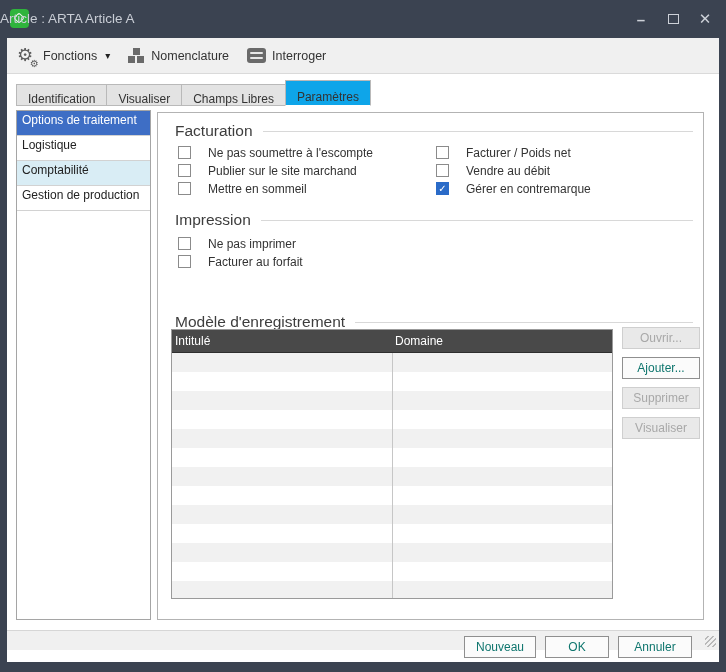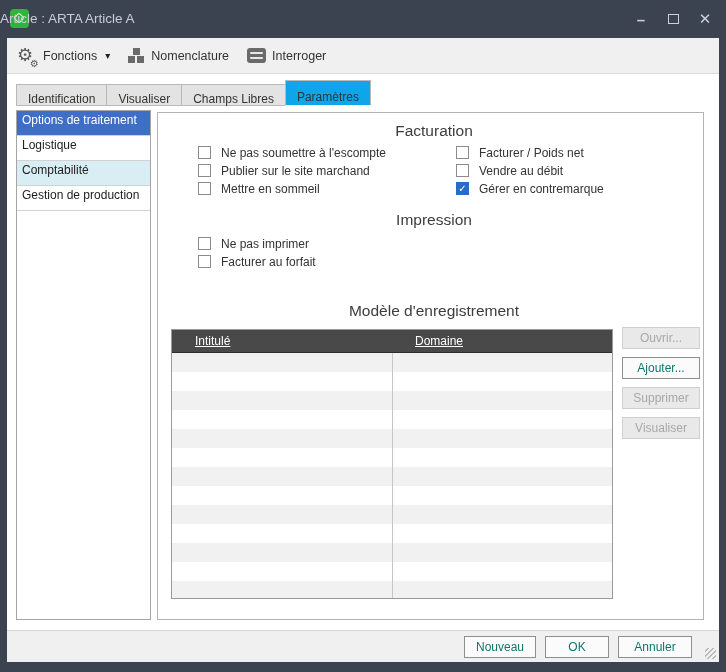--- a/index.html
+++ b/index.html
@@ -59,53 +59,53 @@
   .sidebar { position:absolute; left:9px; top:72px; width:135px; height:510px;
     background:#fff; border:1px solid #a5a5a5; }
   .side-item { height:25px; line-height:18px; font-size:12px; color:#222;
     padding-left:5px; border-bottom:1px solid #d2d2d2; white-space:nowrap; overflow:hidden; cursor:default; }
   .side-item.sel { background:#3e6ec5; color:#ffffff; }
   .side-item.hl { background:#d9edf5; }
 
   
   .main-panel { position:absolute; left:150px; top:74px; width:547px; height:508px;
     background:#fff; border:1px solid #b3b3b3; }
-  .sec-head { position:absolute; left:17px; right:10px; display:flex; align-items:center; gap:10px;flex-direction:column; }
+  .sec-head { position:absolute; left:17px; right:10px; display:flex; align-items:center; gap:10px; }
   .sec-title { font-size:15.5px; color:#3d3d3d; white-space:nowrap; }
   .sec-rule { flex:1; height:1px; background:#d8d8d8; }
 
-  .cb-row { position:absolute; display:flex; align-items:center; gap:10px; height:15px;margin-left:20px; }
+  .cb-row { position:absolute; display:flex; align-items:center; gap:17px; height:15px; }
   .cb { width:13px; height:13px; background:#fff; border:1px solid #8b8b8b;
     display:flex; align-items:center; justify-content:center;
     font-size:10px; color:transparent; cursor:default; flex:0 0 auto; }
   .cb.checked { background:#2a6bc8; border-color:#2a6bc8; color:#ffffff; font-weight:bold; }
   .cb-label { font-size:12px; color:#333; white-space:nowrap; }
 
   
   .mtable { position:absolute; left:13px; top:216px; width:442px; height:270px;
     border:1px solid #9a9a9a; background:#fff; }
   .mtable-header { position:relative; height:23px; background:#494949; border-bottom:1px solid #2e2e2e;
     display:flex; color:#fff; font-size:12px; }
-  .th { line-height:22px; padding-left:23px;text-decoration:underline; }
+  .th { line-height:22px; padding-left:3px; }
   .th.c1 { width:220px; } .th.c2 { flex:1; }
   .t-rows { position:relative; height:245px; overflow:hidden; }
   .t-row { height:19px; }
   .t-row:nth-child(odd) { background:#f1f1f1; }
   .t-row:nth-child(even) { background:#ffffff; }
   .col-divider { position:absolute; left:220px; top:0; bottom:0; width:1px; background:#c6c6c6; }
 
   
   .btn { font-size:12px; height:22px; border:1px solid #8f8f8f; background:#fbfbfb; color:#0f766e;
     text-align:center; line-height:20px; cursor:default; }
   .btn.disabled { background:#e9e9e9; border-color:#cfcfcf; color:#a8a8a8; }
   .stack-btn { position:absolute; left:464px; width:78px; }
   .sb1 { top:214px; } .sb2 { top:244px; } .sb3 { top:274px; } .sb4 { top:304px; }
 
   
-  .footer { position:absolute; left:0; top:592px; width:100%; height:32px;
+  .footer { position:absolute; left:0; top:592px; width:100%; height:20px;
     background:#f0f0f0; border-top:1px solid #d6d6d6; }
   .footer-btns { position:absolute; right:27px; top:5px; display:flex; gap:9px; }
   .footer-btns .btn { padding:0 4px; }
   .fb-nouveau { width:72px; } .fb-ok { width:64px; } .fb-annuler { width:74px; }
   .grip { position:absolute; right:3px; bottom:3px; width:11px; height:11px;
     background:repeating-linear-gradient(135deg, transparent 0 2px, #b9b9b9 2px 3.5px); }
 </style>
 </head>
 <body>
 
@@ -202,21 +202,21 @@
     </div>
     <div class="cb-row" style="left:20px; top:123px;">
       <span class="cb"></span>
       <span class="cb-label">Ne pas imprimer</span>
     </div>
     <div class="cb-row" style="left:20px; top:141px;">
       <span class="cb"></span>
       <span class="cb-label">Facturer au forfait</span>
     </div>
 
-    <div class="sec-head" style="top:189px;">
+    <div class="sec-head" style="top:200px;">
       <span class="sec-title">Modèle d'enregistrement</span>
       <span class="sec-rule"></span>
     </div>
 
     <div class="mtable">
       <div class="mtable-header">
         <div class="th c1">Intitulé</div>
         <div class="th c2">Domaine</div>
       </div>
       <div class="t-rows">

